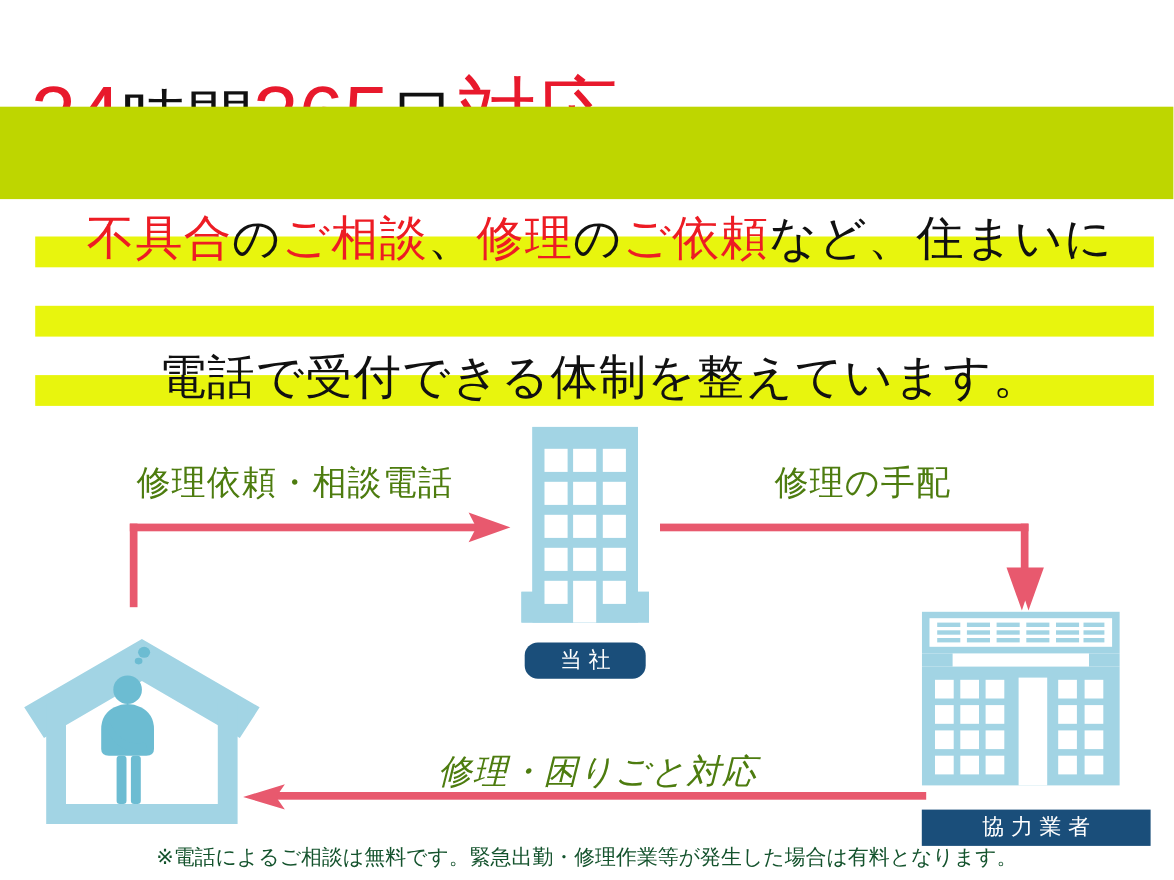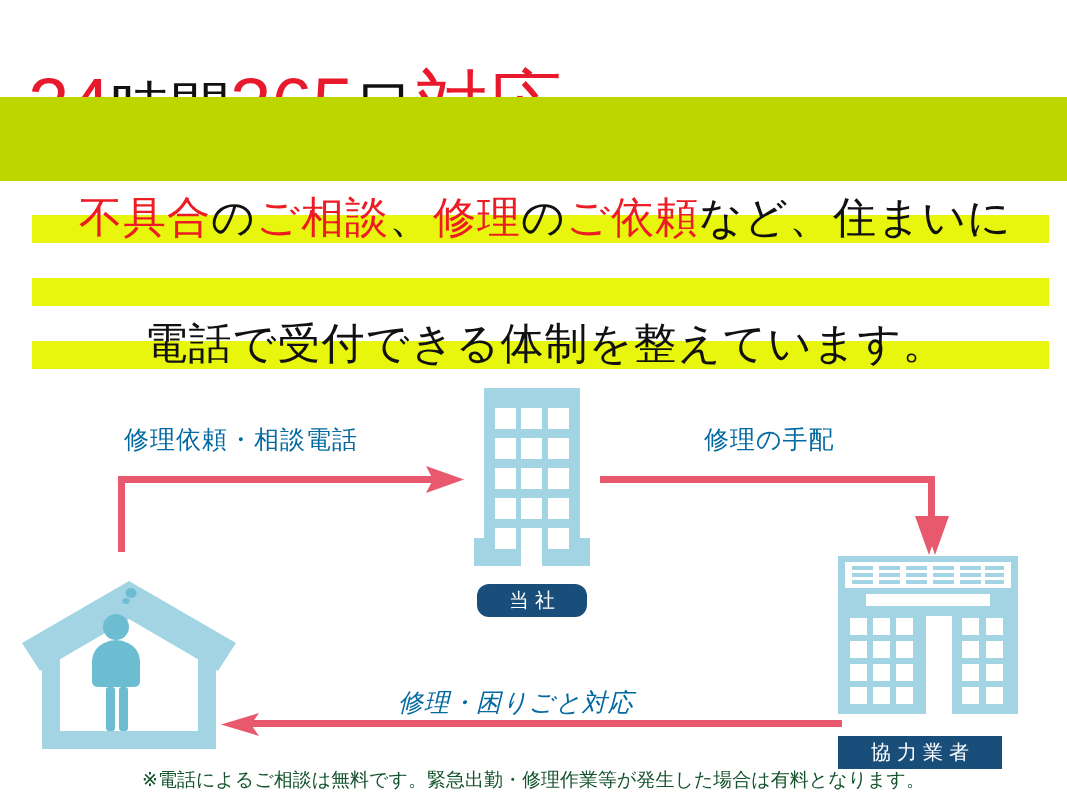--- a/index.html
+++ b/index.html
@@ -87,23 +87,23 @@
   }
 
   
   .abar {
     position: absolute;
     background: #e8596e;
   }
 
   .arrow-label {
     position: absolute;
-    font-size: 25px;
+    font-size: 31px;
     line-height: 30px;
-    color: #0369a1;
+    color: #4d7c0f;
     white-space: nowrap;
     letter-spacing: 1px;
   }
 
   .nodelabel {
     position: absolute;
     background: #1a4e7a;
     color: #ffffff;
     font-size: 20px;
     line-height: 20px;
@@ -275,19 +275,19 @@
         <rect x="124" y="85" width="17" height="17"></rect>
         <rect x="148" y="85" width="17" height="17"></rect>
         <rect x="124" y="108" width="17" height="17"></rect>
         <rect x="148" y="108" width="17" height="17"></rect>
         <rect x="124" y="131" width="17" height="17"></rect>
         <rect x="148" y="131" width="17" height="17"></rect>
 
         <rect x="88" y="60" width="26" height="98"></rect>
       </g>
     </svg>
-    <div class="nodelabel" style="left:838px; top:360px; width:164px;">協力業者</div>
+    <div class="nodelabel" style="left:838px; top:360px; width:208px;">協力業者</div>
 
   </div>
 
   <div id="footnote">※電話によるご相談は無料です。緊急出勤・修理作業等が発生した場合は有料となります。</div>
 
 </div>
 
 </body></html>

